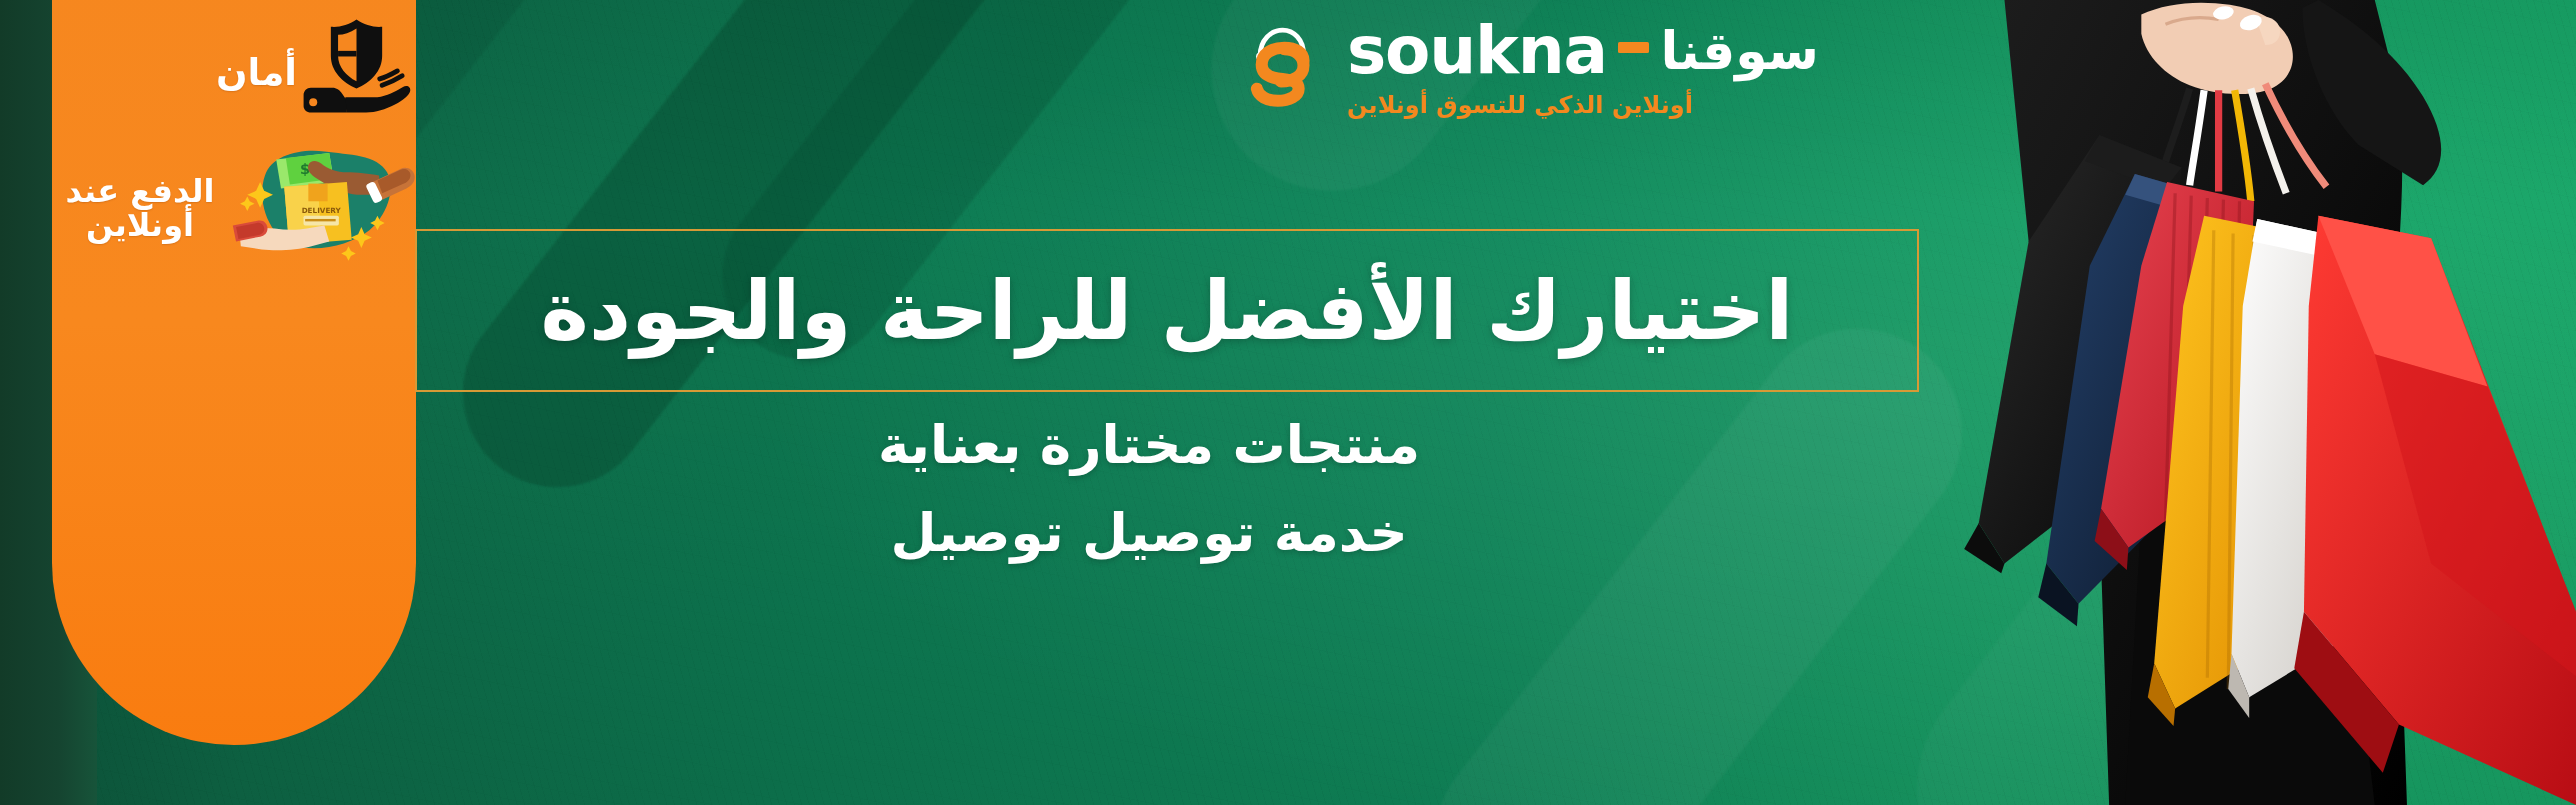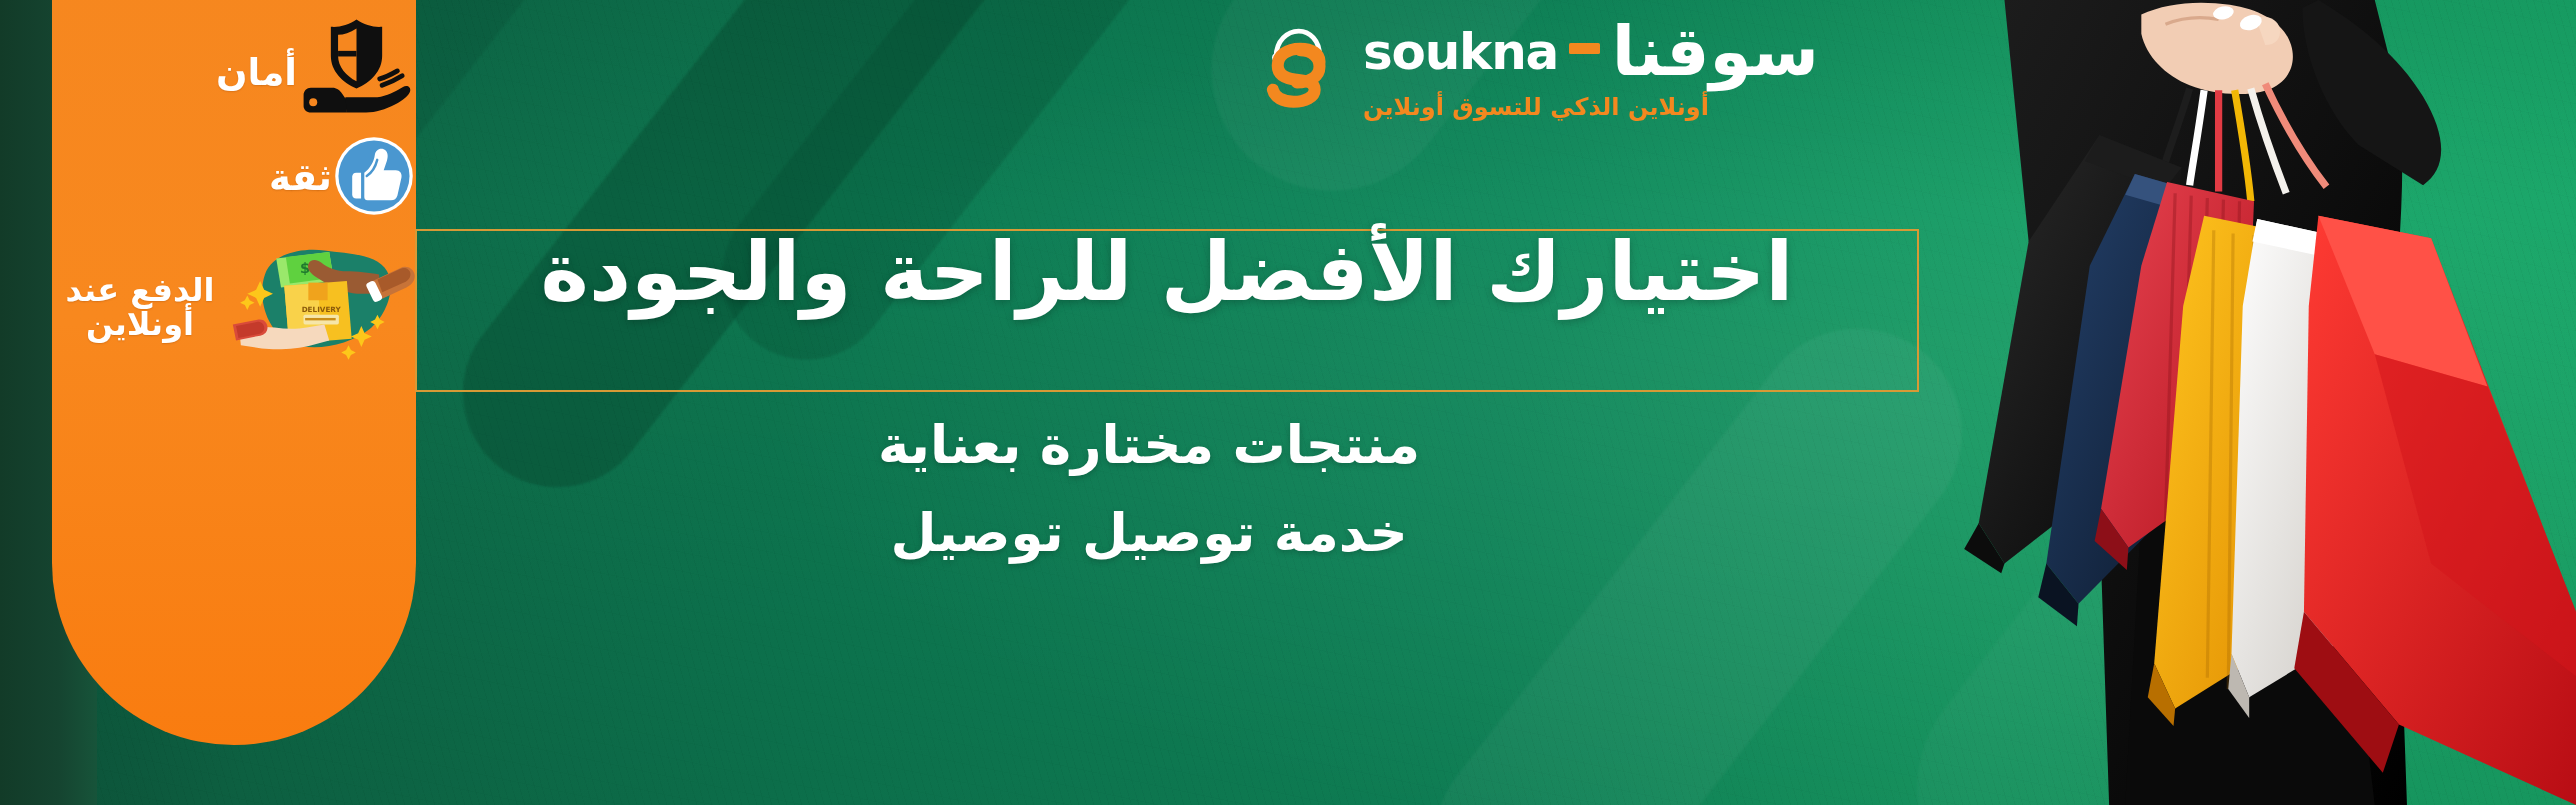--- a/index.html
+++ b/index.html
@@ -69,36 +69,36 @@
 
   
   .logo{
     position:absolute;right:757px;top:17.7px;display:flex;align-items:center;gap:21px;
   }
   .logo-text{display:flex;flex-direction:column;align-items:flex-end;}
   .logo-wordmark{
     color:#ffffff;font-size:53px;font-weight:800;letter-spacing:-0.8px;line-height:1;
     white-space:nowrap;display:flex;align-items:center;gap:11.3px;direction:rtl;
   }
-  .logo-ar{font-size:68px;}
+  .logo-ar{font-size:52px;}
   .logo-dash{
     display:inline-block;width:31px;height:10.5px;background:#f3881f;border-radius:1.6px;
     position:relative;top:-3.2px;
   }
-  .logo-en{font-size:50px;letter-spacing:-1.2px;}
+  .logo-en{font-size:66px;letter-spacing:-1.2px;}
   .logo-tag{
     color:#f3881f;font-size:24px;font-weight:700;margin-top:7.2px;white-space:nowrap;
   }
   .logo-mark{width:90px;height:90px;}
 
   
   .headline-box{
     position:absolute;left:415px;top:229px;width:1504px;height:163px;
     border:2.4px solid #d79a36;
-    display:flex;justify-content:center;
+    display:flex;align-items:center;justify-content:center;
   }
   .headline{
     color:#ffffff;font-size:82px;font-weight:800;line-height:1;white-space:nowrap;
     text-shadow:0 2.4px 8px rgba(0,0,0,.22);
   }
 
   
   .subs{
     position:absolute;left:397px;top:415px;width:1504px;
     display:flex;flex-direction:column;align-items:center;gap:29px;
@@ -139,32 +139,20 @@
           <path d="M8 96 C8 91 12 87 17 87 L44 87 C49 87 53 90 55 93 L60 100 L96 100 C101 100 105 103 105 107 C105 111 101 114 96 114 L62 114 L62 118 L17 118 C12 118 8 114 8 110 Z" fill="#0f0f0f"></path>
           <path d="M60 99 L100 99 C112 97 122 92 132 86 C137 83 142 86 141 91 C140 96 132 103 122 108 C110 114 98 118 86 118 L62 118 Z" fill="#0f0f0f"></path>
           <path d="M106 84 C114 81 123 77 131 72" stroke="#0f0f0f" stroke-width="6" stroke-linecap="round" fill="none"></path>
           <path d="M103 76 C110 74 118 70 125 66" stroke="#0f0f0f" stroke-width="6" stroke-linecap="round" fill="none"></path>
           <circle cx="20" cy="105" r="5" fill="#f6871f"></circle>
         </svg>
       </span>
       <span class="feat-label">أمان</span>
     </div>
 
-    <div class="feat feat-2">
-      <span>
-        <svg class="icon-thumb" viewBox="0 0 104 104" aria-hidden="true">
-          <circle cx="52" cy="52" r="48" fill="#ffffff"></circle>
-          <circle cx="52" cy="52" r="44" fill="#4a97d0"></circle>
-          <path d="M36 48 L36 80 L30 80 C27 80 25 78 25 75 L25 53 C25 50 27 48 30 48 Z" fill="#ffffff"></path>
-          <path d="M40 48 C47 43 52 34 53 26 C54 20 59 17 64 19 C69 21 70 27 68 33 L64 45 L79 45 C84 45 87 49 86 54 L81 76 C80 80 77 82 73 82 L44 82 C41 82 40 80 40 78 Z" fill="#ffffff"></path>
-          <path d="M43 52 C49 48 54 40 56 32" stroke="#4a97d0" stroke-width="3" fill="none" stroke-linecap="round"></path>
-        </svg>
-      </span>
-      <span class="feat-label">ثقة</span>
-    </div>
 
     <div class="feat feat-3">
       <span>
         <svg class="icon-cod" viewBox="0 0 234 160" aria-hidden="true">
           <path d="M46 44 C54 18 92 10 120 14 C150 18 186 18 198 40 C210 62 196 96 176 112 C150 132 104 142 76 128 C48 114 36 72 46 44 Z" fill="#1b8069"></path>
 
           <path d="M60 24 L126 16 L132 52 L66 60 Z" fill="#9ae86b"></path>
           <path d="M72 22 L126 16 L131 48 L77 55 Z" fill="#5fd13f"></path>
           <text x="96" y="42" font-family="'DejaVu Sans',sans-serif" font-size="18" font-weight="700" fill="#1f7a2e" text-anchor="middle">$</text>
 

